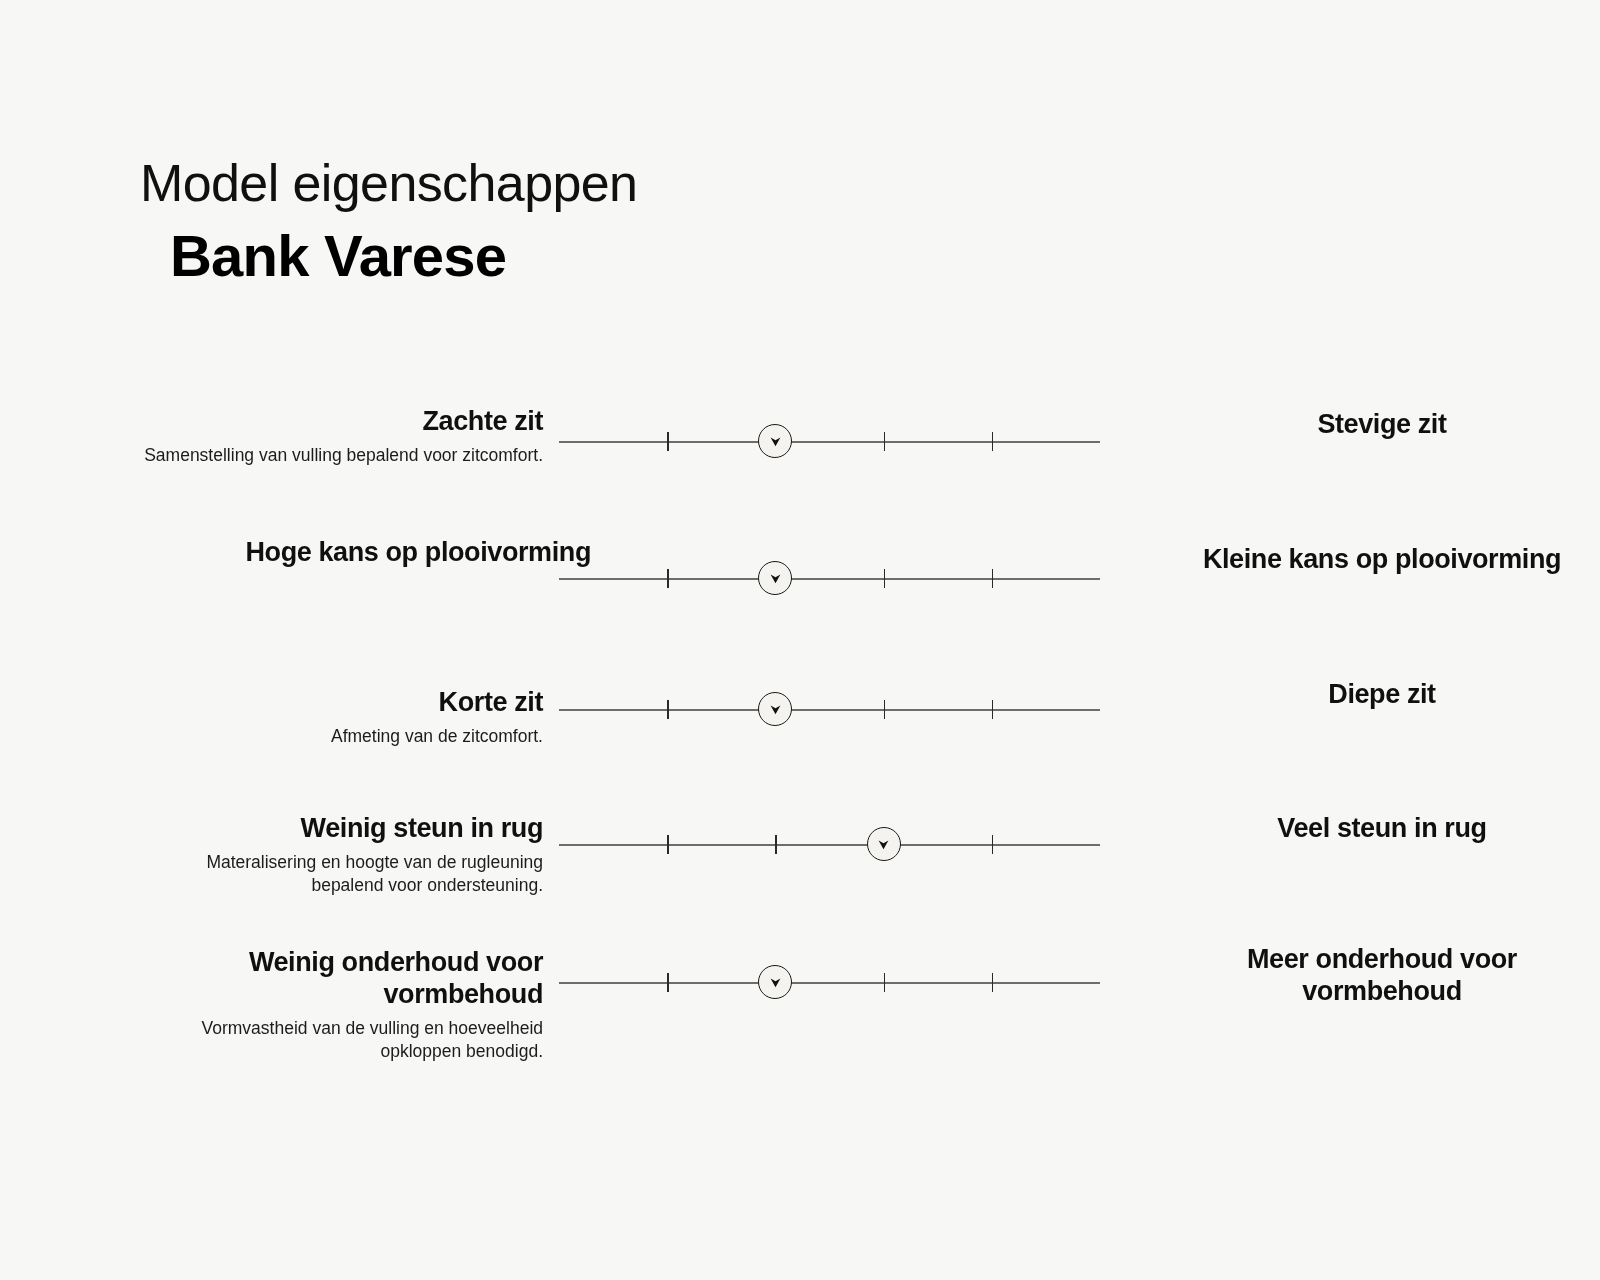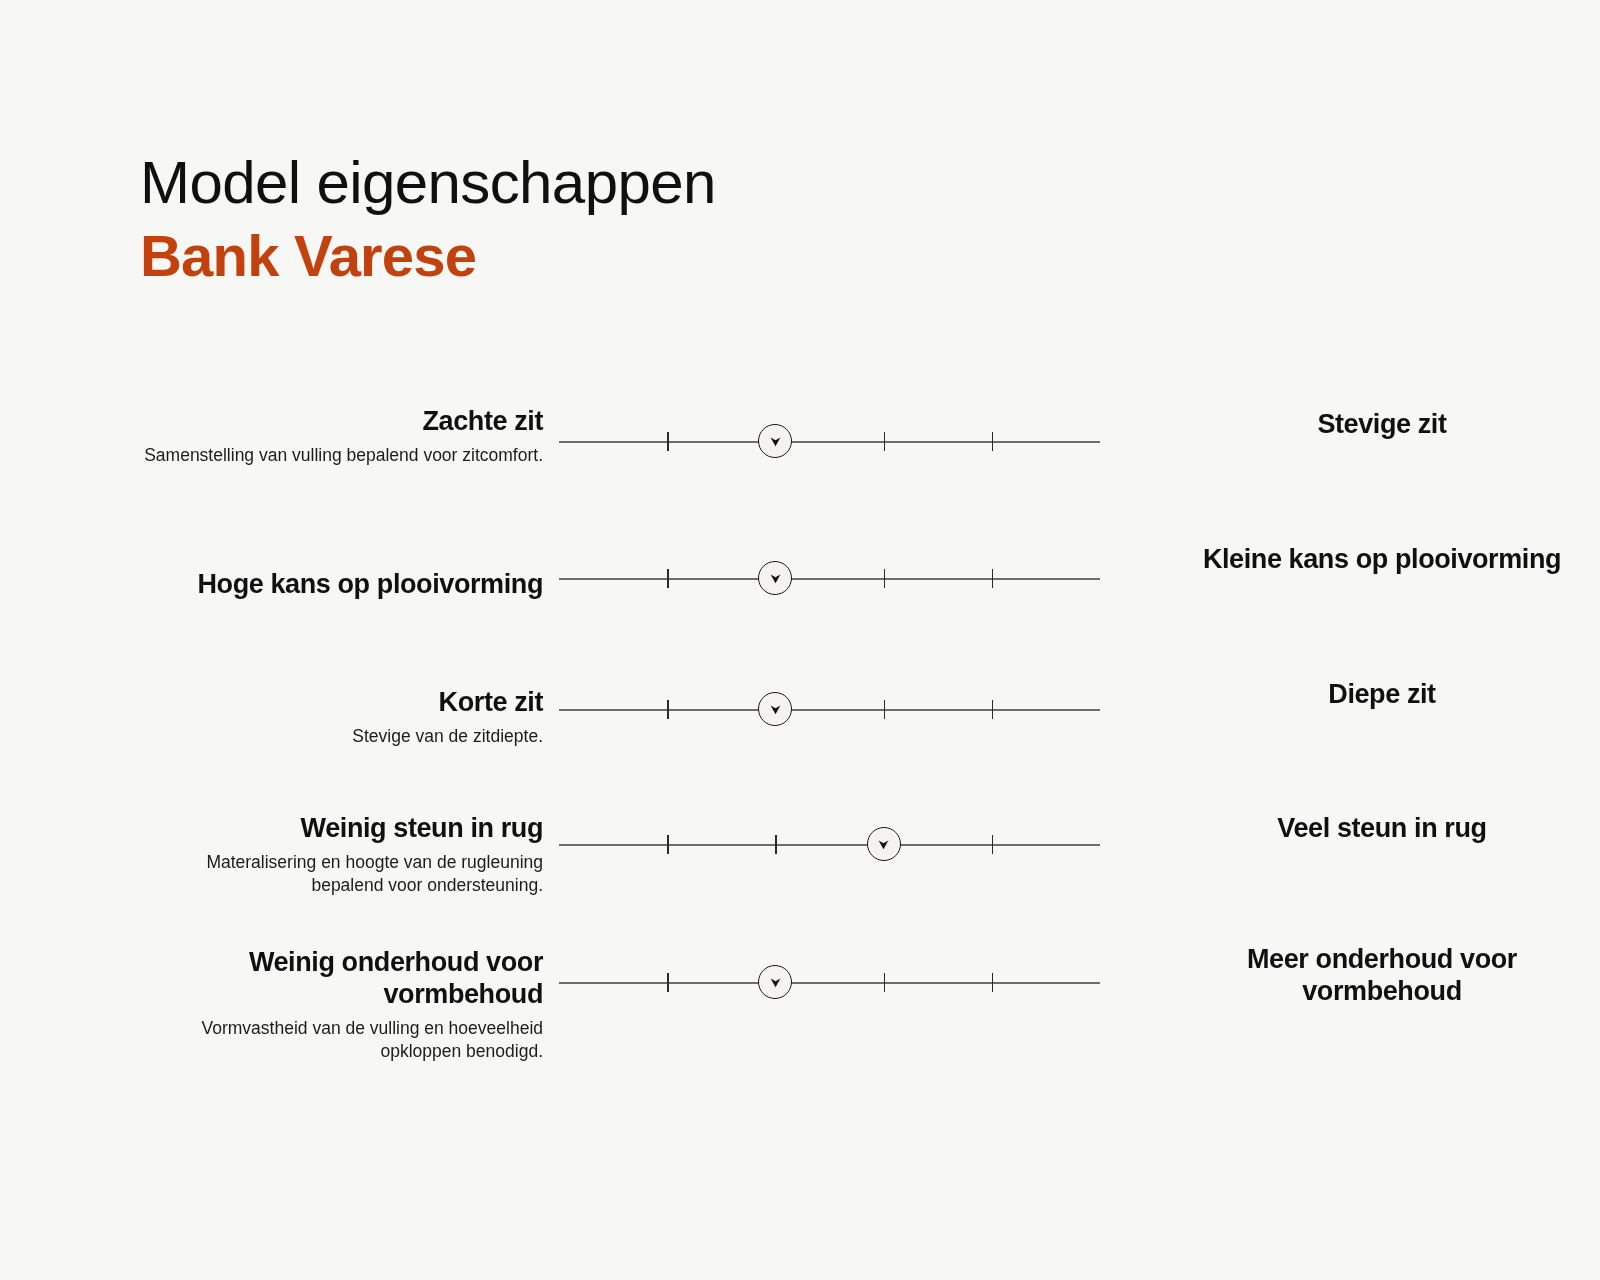--- a/index.html
+++ b/index.html
@@ -21,34 +21,35 @@
   }
 
   
   .title-block {
     position: absolute;
     left: 140px;
     top: 146px;
     width: 900px;
   }
   .title-line-1 {
-    font-size: 60px;
+    font-size: 52px;
     line-height: 74px;
     font-weight: 300;
     letter-spacing: -0.6px;
     color: #101010;
     white-space: nowrap;
   }
   .title-line-2 {
     font-size: 58px;
     line-height: 72px;
     font-weight: 700;
     letter-spacing: -0.8px;
-    color: #c2410c;
+    color: #000000;
     white-space: nowrap;
+    margin-left: 30px;
   }
 
   
   .rows {
     position: absolute;
     left: 0;
     top: 0;
     width: 1600px;
     height: 1280px;
   }
@@ -162,21 +163,21 @@
           <div class="slider-marker" style="left: 216.4px;">
             <span>
               <svg width="15" height="15" viewBox="0 0 15 15">
                 <path d="M2.6 3.4 L7.5 12.2 L12.4 3.4 L7.5 6.3 Z" fill="#111111"></path>
               </svg>
             </span>
           </div>
         </div>
       </div>
       <div class="row">
-        <div class="left-col" style="top: 568px;">
+        <div class="left-col" style="top: 536px; margin-left: 48px;">
           <div class="left-title">Hoge kans op plooivorming</div>
         </div>
         <div class="right-col" style="top: 543px;">
           <div class="right-title">Kleine kans op plooivorming</div>
         </div>
         <div class="slider" style="top: 557px;">
           <div class="slider-track"></div>
           <div class="slider-tick" style="left: 108.2px;"></div>
           <div class="slider-tick" style="left: 216.4px;"></div>
           <div class="slider-tick" style="left: 324.6px;"></div>
@@ -186,21 +187,21 @@
               <svg width="15" height="15" viewBox="0 0 15 15">
                 <path d="M2.6 3.4 L7.5 12.2 L12.4 3.4 L7.5 6.3 Z" fill="#111111"></path>
               </svg>
             </span>
           </div>
         </div>
       </div>
       <div class="row">
         <div class="left-col" style="top: 686px;">
           <div class="left-title">Korte zit</div>
-          <div class="left-desc">Stevige van de zitdiepte.</div>
+          <div class="left-desc">Afmeting van de zitcomfort.</div>
         </div>
         <div class="right-col" style="top: 678px;">
           <div class="right-title">Diepe zit</div>
         </div>
         <div class="slider" style="top: 688px;">
           <div class="slider-track"></div>
           <div class="slider-tick" style="left: 108.2px;"></div>
           <div class="slider-tick" style="left: 216.4px;"></div>
           <div class="slider-tick" style="left: 324.6px;"></div>
           <div class="slider-tick" style="left: 432.8px;"></div>

